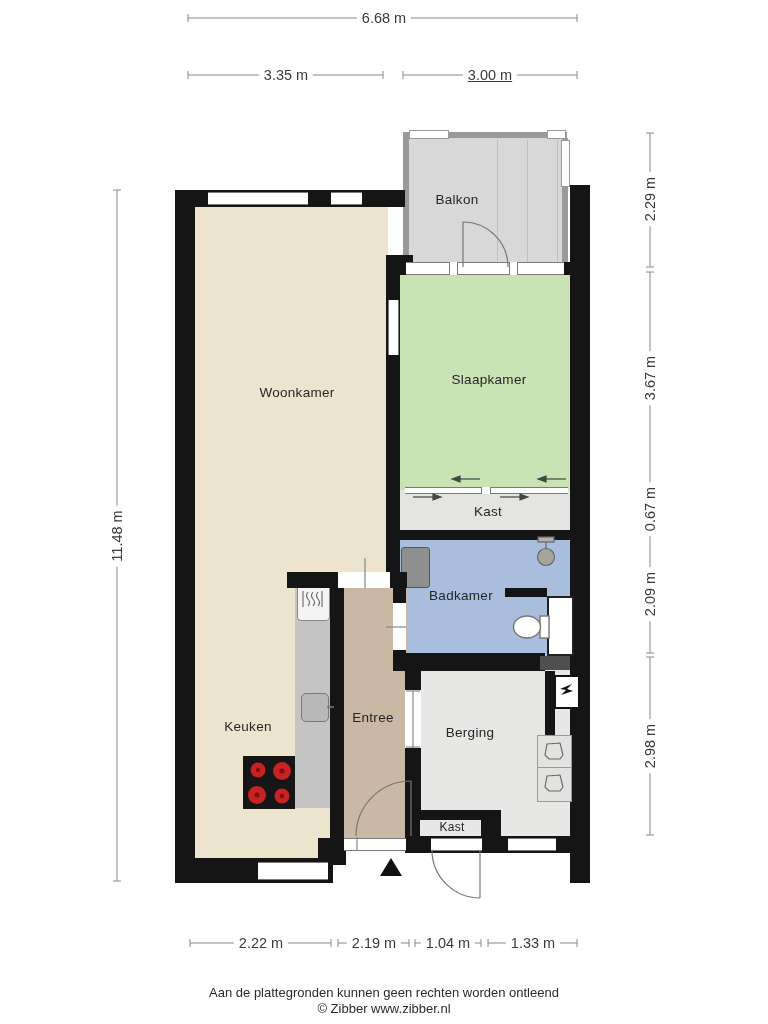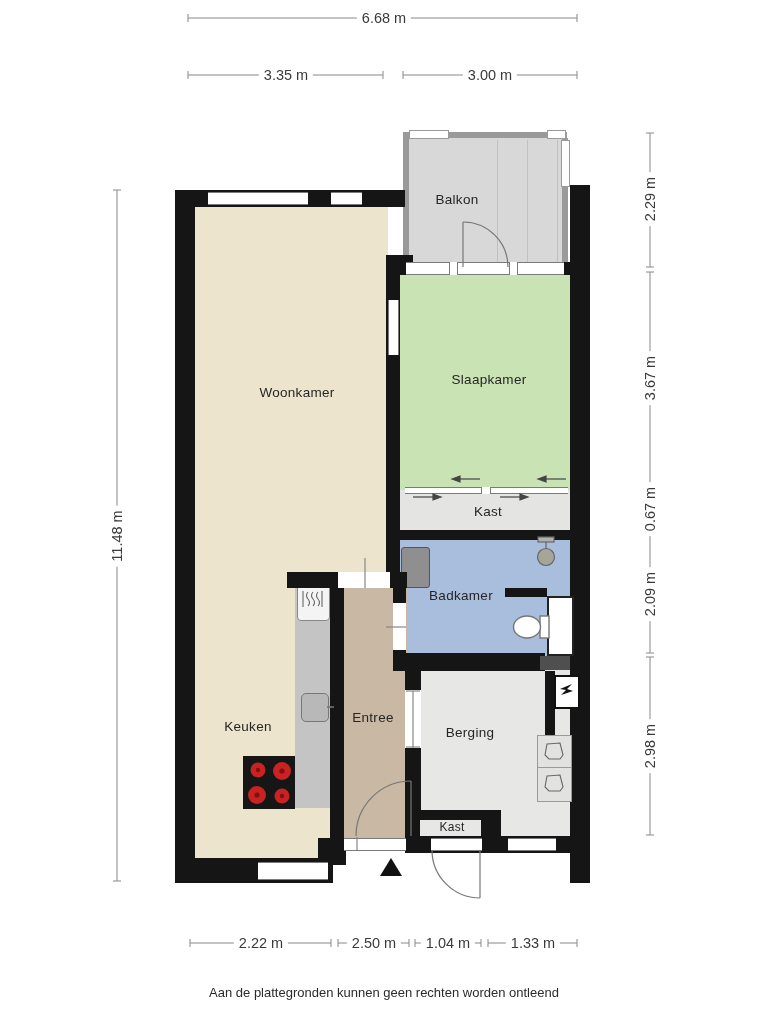--- a/index.html
+++ b/index.html
@@ -223,27 +223,28 @@
   <div class="room-label" style="left:489px;top:379px;">Slaapkamer</div>
   <div class="room-label" style="left:488px;top:511px;">Kast</div>
   <div class="room-label" style="left:461px;top:595px;">Badkamer</div>
   <div class="room-label" style="left:248px;top:681px;margin-top:45px;">Keuken</div>
   <div class="room-label" style="left:373px;top:717px;">Entree</div>
   <div class="room-label" style="left:470px;top:732px;">Berging</div>
   <div class="room-label small" style="left:452px;top:827px;">Kast</div>
 
   <div class="dim-label" style="left:384px;top:18px;">6.68 m</div>
   <div class="dim-label" style="left:286px;top:75px;text-align:right;">3.35 m</div>
-  <div class="dim-label" style="left:490px;top:75px;">3.00 m</div>
+  <div class="dim-label" style="left:490px;top:75px;text-decoration:underline;">3.00 m</div>
   <div class="dim-label rot" style="left:117px;top:536px;">11.48 m</div>
   <div class="dim-label rot" style="left:650px;top:199px;">2.29 m</div>
   <div class="dim-label rot" style="left:650px;top:378px;">3.67 m</div>
   <div class="dim-label rot" style="left:650px;top:509px;">0.67 m</div>
   <div class="dim-label rot" style="left:650px;top:594px;">2.09 m</div>
   <div class="dim-label rot" style="left:650px;top:746px;">2.98 m</div>
   <div class="dim-label" style="left:261px;top:943px;">2.22 m</div>
-  <div class="dim-label" style="left:374px;top:943px;">2.50 m</div>
+  <div class="dim-label" style="left:374px;top:943px;">2.19 m</div>
   <div class="dim-label" style="left:448px;top:943px;">1.04 m</div>
   <div class="dim-label" style="left:533px;top:943px;">1.33 m</div>
 
   <div class="footer-line" style="top:985px;">Aan de plattegronden kunnen geen rechten worden ontleend</div>
+  <div class="footer-line" style="top:1001px;">© Zibber www.zibber.nl</div>
 
 </div>
 
 </body></html>

